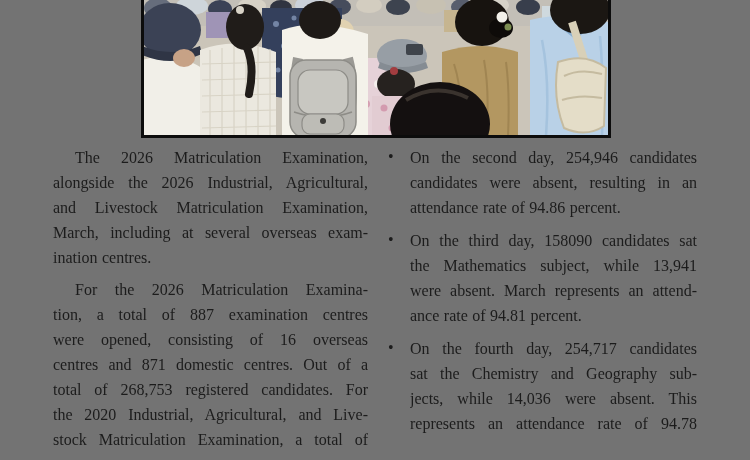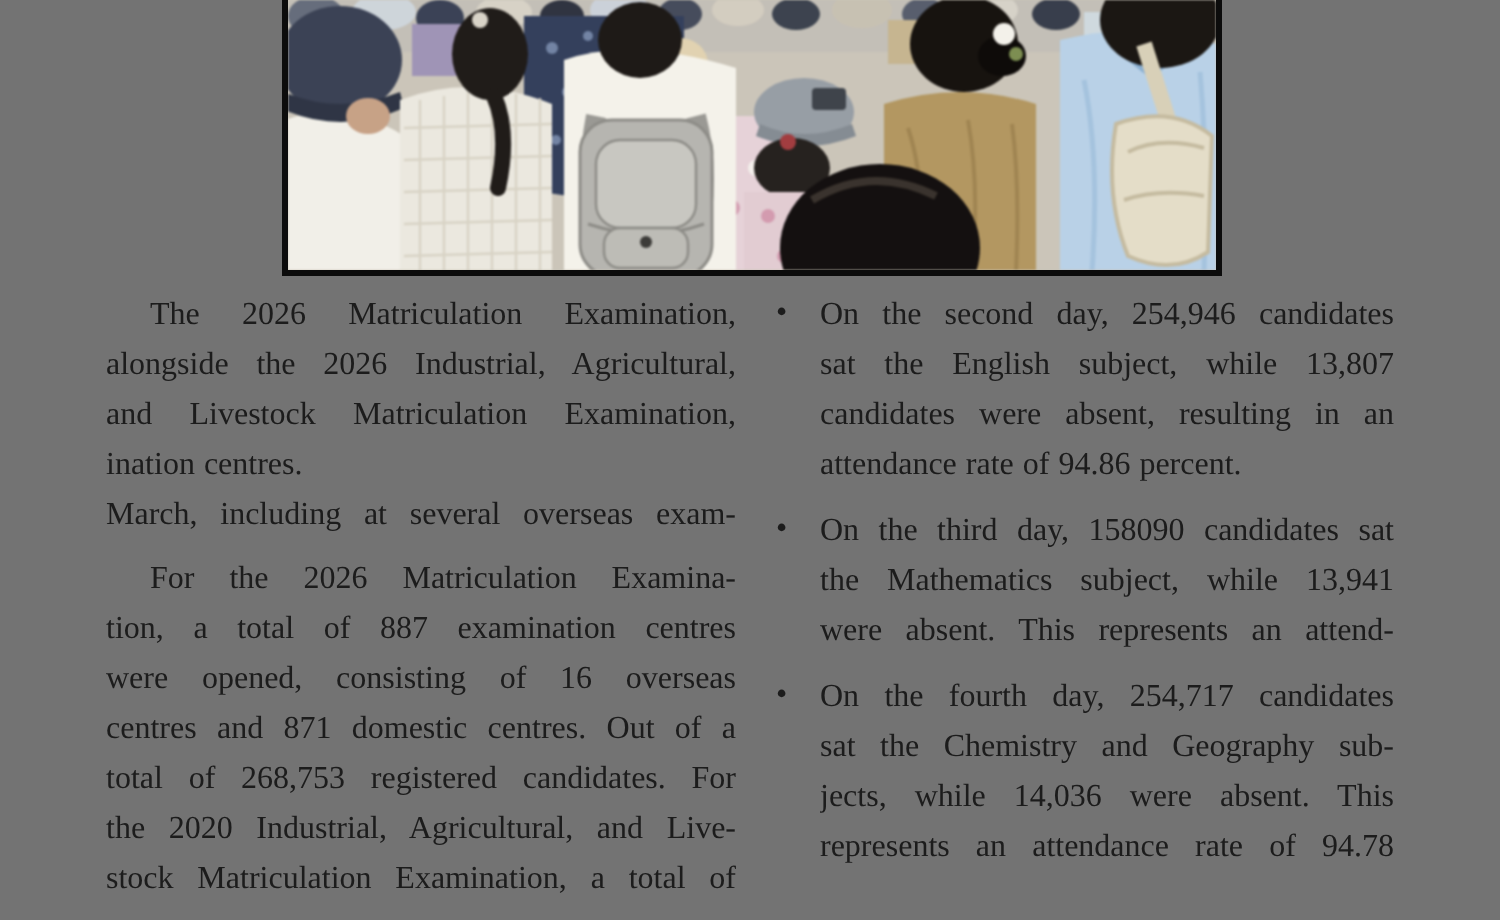--- a/index.html
+++ b/index.html
@@ -152,47 +152,47 @@
       <path d="M414,62 q-6,36 6,66 q22,10 40,-2 l2,-58 q-20,-16 -48,-6 Z" fill="#e5ddc6" stroke="#c6bb9e" stroke-width="2"></path>
       <path d="M420,76 q16,-8 38,-2 M418,100 q18,-6 40,-2" stroke="#c6bb9e" stroke-width="2" fill="none"></path>
     </svg>
   </figure>
 
   <div class="col col-left">
     <div class="para">
       <div class="line indent">The 2026 Matriculation Examination,</div>
       <div class="line">alongside the 2026 Industrial, Agricultural,</div>
       <div class="line">and Livestock Matriculation Examination,</div>
+      <div class="line">March, including at several overseas exam-</div>
       <div class="line last">ination centres.</div>
-      <div class="line">March, including at several overseas exam-</div>
     </div>
     <div class="para">
       <div class="line indent">For the 2026 Matriculation Examina-</div>
       <div class="line">tion, a total of 887 examination centres</div>
       <div class="line">were opened, consisting of 16 overseas</div>
       <div class="line">centres and 871 domestic centres. Out of a</div>
       <div class="line">total of 268,753 registered candidates. For</div>
       <div class="line">the 2020 Industrial, Agricultural, and Live-</div>
       <div class="line">stock Matriculation Examination, a total of</div>
     </div>
   </div>
 
   <div class="col col-right">
     <div class="bullet-item">
       <span class="bullet-marker">•</span>
       <div class="line">On the second day, 254,946 candidates</div>
-      <div class="line">sat the English subject, while 13,807</div>
       <div class="line">candidates were absent, resulting in an</div>
       <div class="line last">attendance rate of 94.86 percent.</div>
     </div>
     <div class="bullet-item">
       <span class="bullet-marker">•</span>
       <div class="line">On the third day, 158090 candidates sat</div>
       <div class="line">the Mathematics subject, while 13,941</div>
-      <div class="line">were absent. This represents an attend-</div>
+      <div class="line">were absent. March represents an attend-</div>
+      <div class="line last">ance rate of 94.81 percent.</div>
     </div>
     <div class="bullet-item">
       <span class="bullet-marker">•</span>
       <div class="line">On the fourth day, 254,717 candidates</div>
       <div class="line">sat the Chemistry and Geography sub-</div>
       <div class="line">jects, while 14,036 were absent. This</div>
       <div class="line">represents an attendance rate of 94.78</div>
     </div>
   </div>
 

